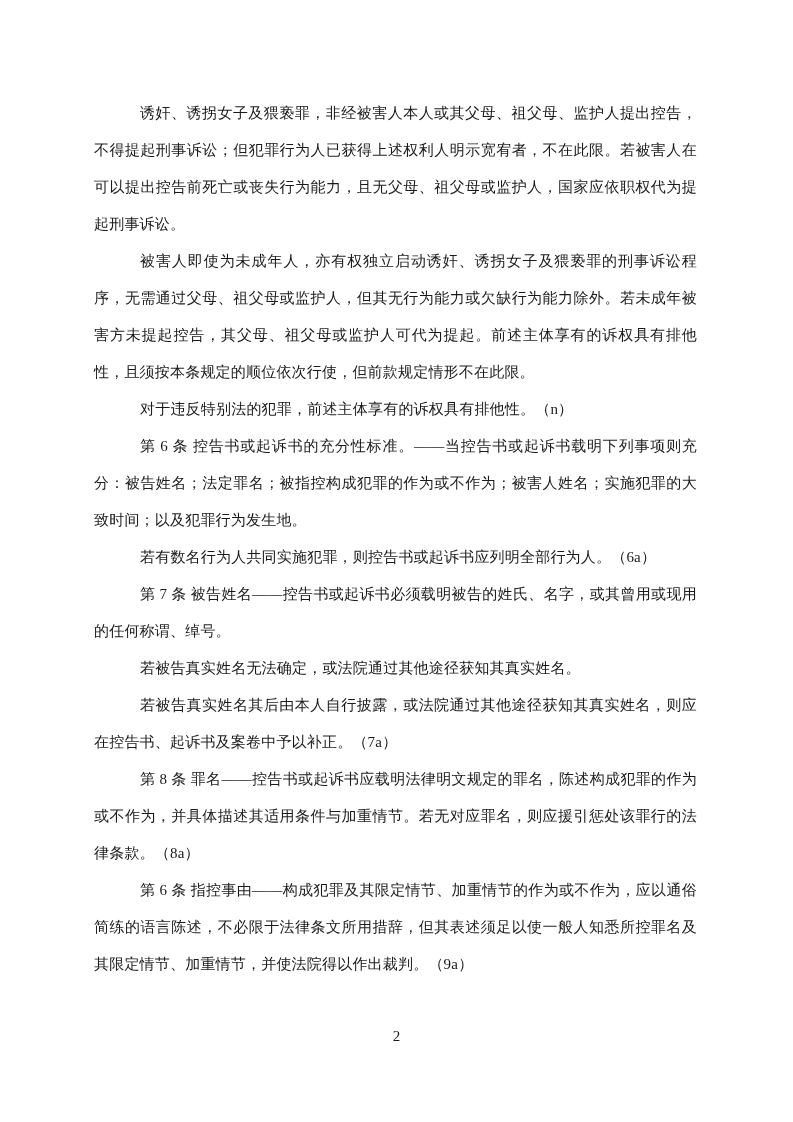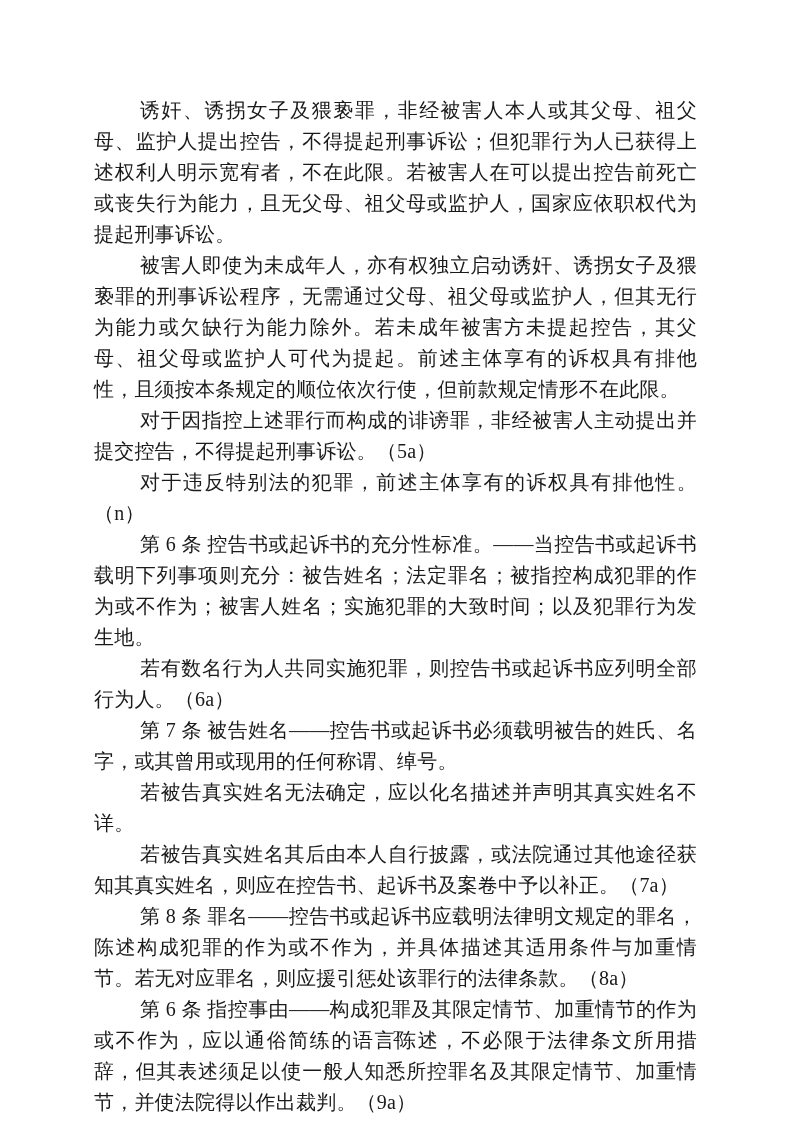--- a/index.html
+++ b/index.html
@@ -14,22 +14,22 @@
     background: #ffffff;
     overflow: hidden;
     font-family: "Liberation Serif", "DejaVu Serif", serif;
     color: #1a1a1a;
   }
   .doc-body {
     position: absolute;
     left: 94px;
     top: 95px;
     width: 603px;
-    font-size: 20px;
-    line-height: 31px;
+    font-size: 15px;
+    line-height: 37px;
     text-align: justify;
     text-justify: inter-ideograph;
     letter-spacing: 0.2px;
   }
   .doc-body p.para {
     margin: 0;
     padding: 0;
     text-indent: 46px;
   }
   .para .article-lead {
@@ -46,24 +46,23 @@
     color: #1a1a1a;
   }
 </style>
 </head>
 <body>
 
 <div class="page">
   <div class="doc-body" id="doc-body">
       <p class="para"><span>诱奸、诱拐女子及猥亵罪，非经被害人本人或其父母、祖父母、监护人提出控告，不得提起刑事诉讼；但犯罪行为人已获得上述权利人明示宽宥者，不在此限。若被害人在可以提出控告前死亡或丧失行为能力，且无父母、祖父母或监护人，国家应依职权代为提起刑事诉讼。</span></p>
       <p class="para"><span>被害人即使为未成年人，亦有权独立启动诱奸、诱拐女子及猥亵罪的刑事诉讼程序，无需通过父母、祖父母或监护人，但其无行为能力或欠缺行为能力除外。若未成年被害方未提起控告，其父母、祖父母或监护人可代为提起。前述主体享有的诉权具有排他性，且须按本条规定的顺位依次行使，但前款规定情形不在此限。</span></p>
-      <p class="para"><span>对于因指控上述罪行而构成的诽谤罪，非经被害人主动提出并提交控告，不得提起刑事诉讼。（5a）</span></p>
       <p class="para"><span>对于违反特别法的犯罪，前述主体享有的诉权具有排他性。（n）</span></p>
       <p class="para"><span class="article-lead">第 6 条</span> <span>控告书或起诉书的充分性标准。——当控告书或起诉书载明下列事项则充分：被告姓名；法定罪名；被指控构成犯罪的作为或不作为；被害人姓名；实施犯罪的大致时间；以及犯罪行为发生地。</span></p>
       <p class="para"><span>若有数名行为人共同实施犯罪，则控告书或起诉书应列明全部行为人。（6a）</span></p>
       <p class="para"><span class="article-lead">第 7 条</span> <span>被告姓名——控告书或起诉书必须载明被告的姓氏、名字，或其曾用或现用的任何称谓、绰号。</span></p>
-      <p class="para"><span>若被告真实姓名无法确定，应以化名描述并声明其真实姓名不详。</span></p>
+      <p class="para"><span>若被告真实姓名无法确定，或法院通过其他途径获知其真实姓名。</span></p>
       <p class="para"><span>若被告真实姓名其后由本人自行披露，或法院通过其他途径获知其真实姓名，则应在控告书、起诉书及案卷中予以补正。（7a）</span></p>
       <p class="para"><span class="article-lead">第 8 条</span> <span>罪名——控告书或起诉书应载明法律明文规定的罪名，陈述构成犯罪的作为或不作为，并具体描述其适用条件与加重情节。若无对应罪名，则应援引惩处该罪行的法律条款。（8a）</span></p>
       <p class="para"><span class="article-lead">第 6 条</span> <span>指控事由——构成犯罪及其限定情节、加重情节的作为或不作为，应以通俗简练的语言陈述，不必限于法律条文所用措辞，但其表述须足以使一般人知悉所控罪名及其限定情节、加重情节，并使法院得以作出裁判。（9a）</span></p>
     </div>
   <div class="page-number">2</div>
 </div>
 
 </body></html>

